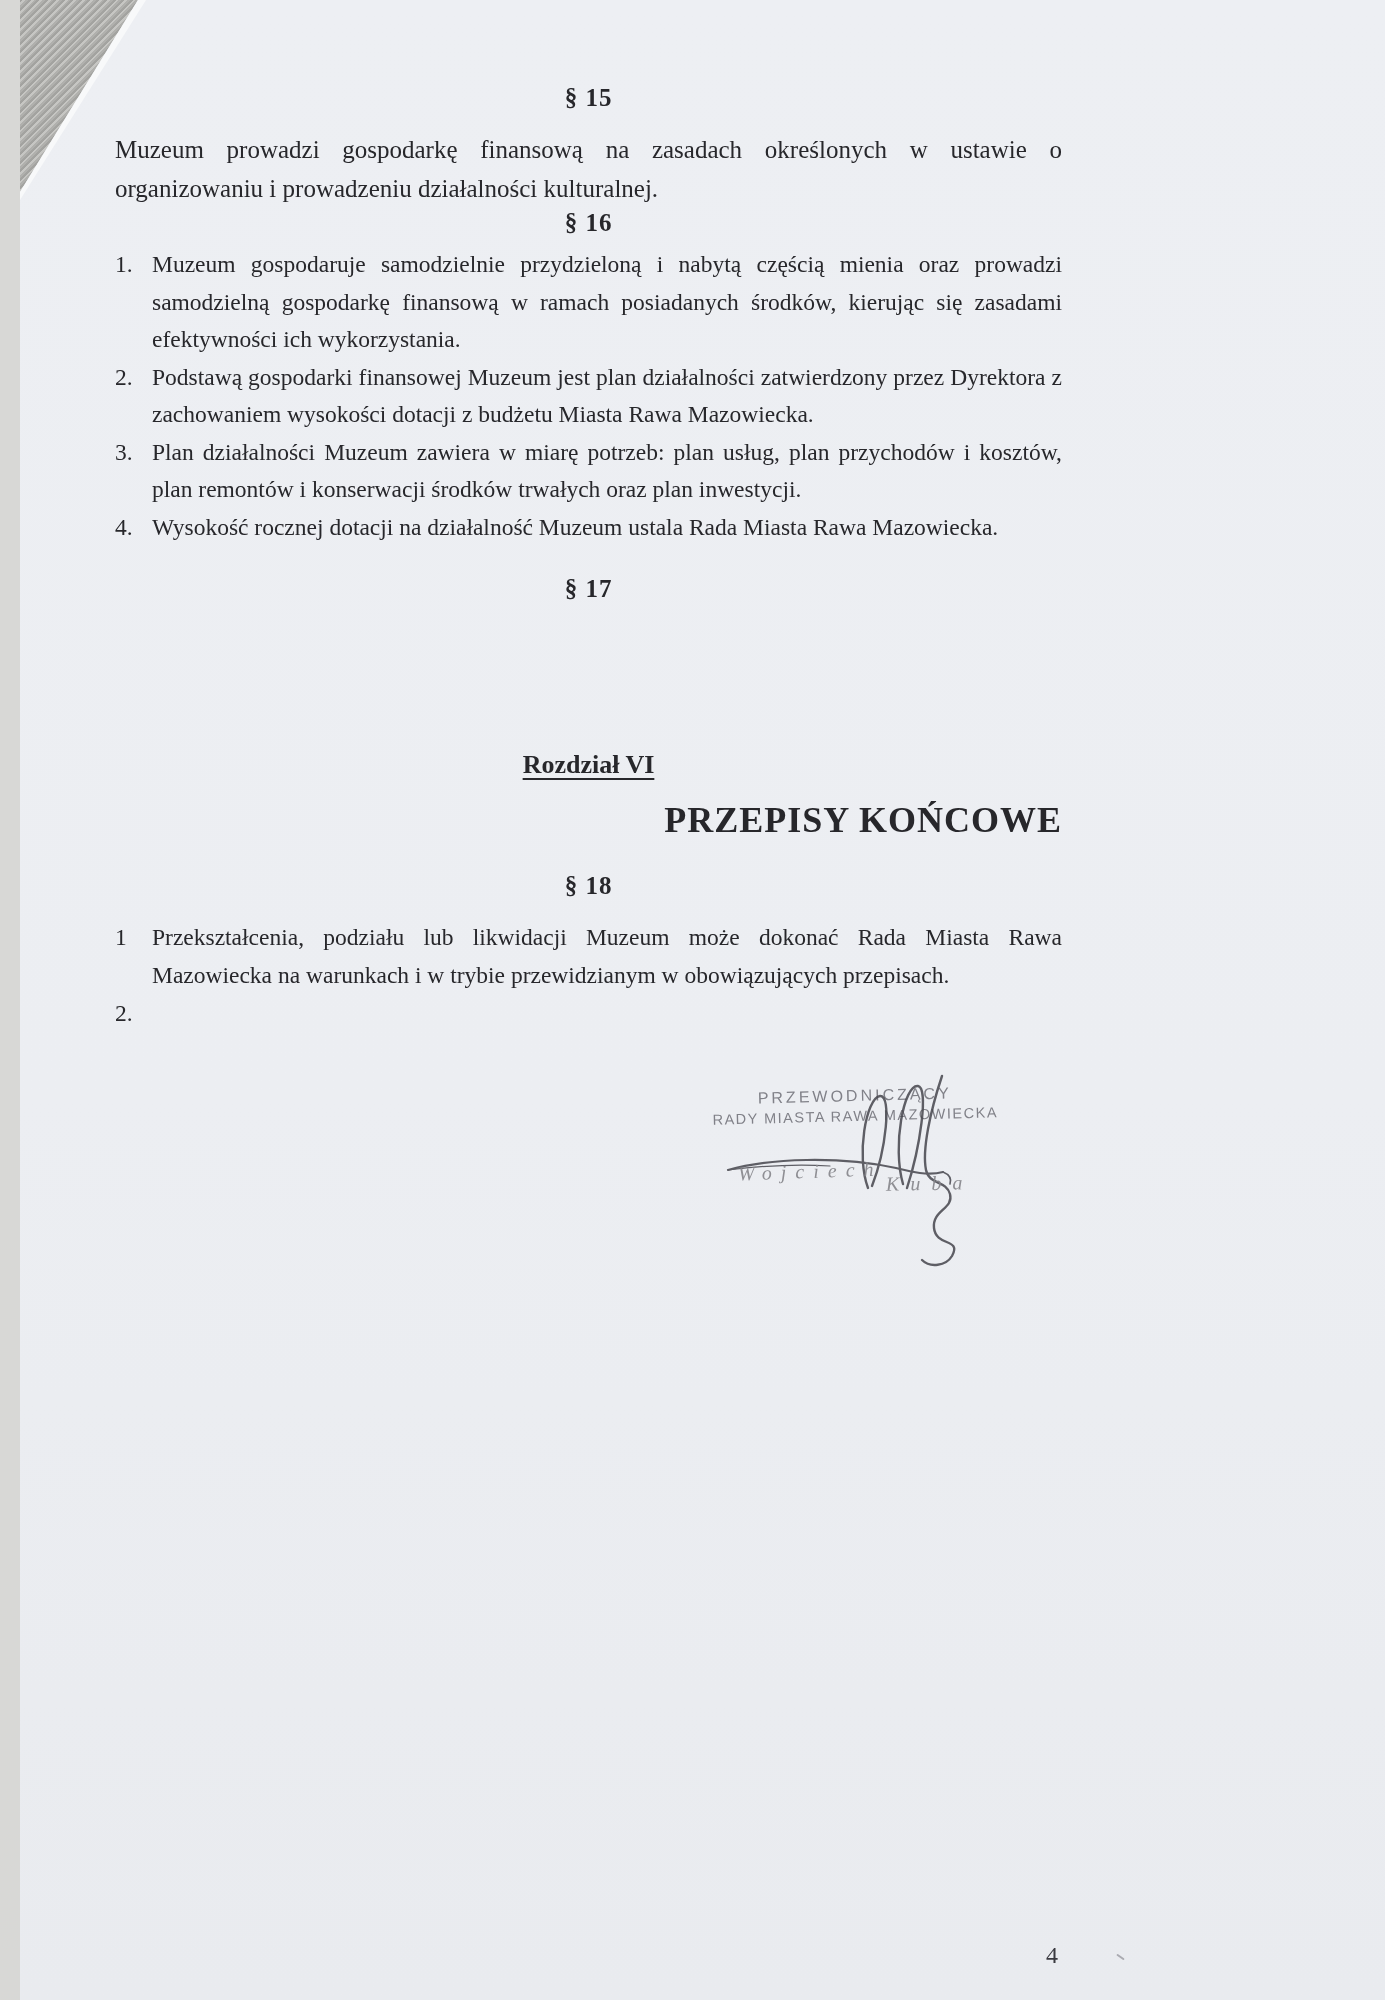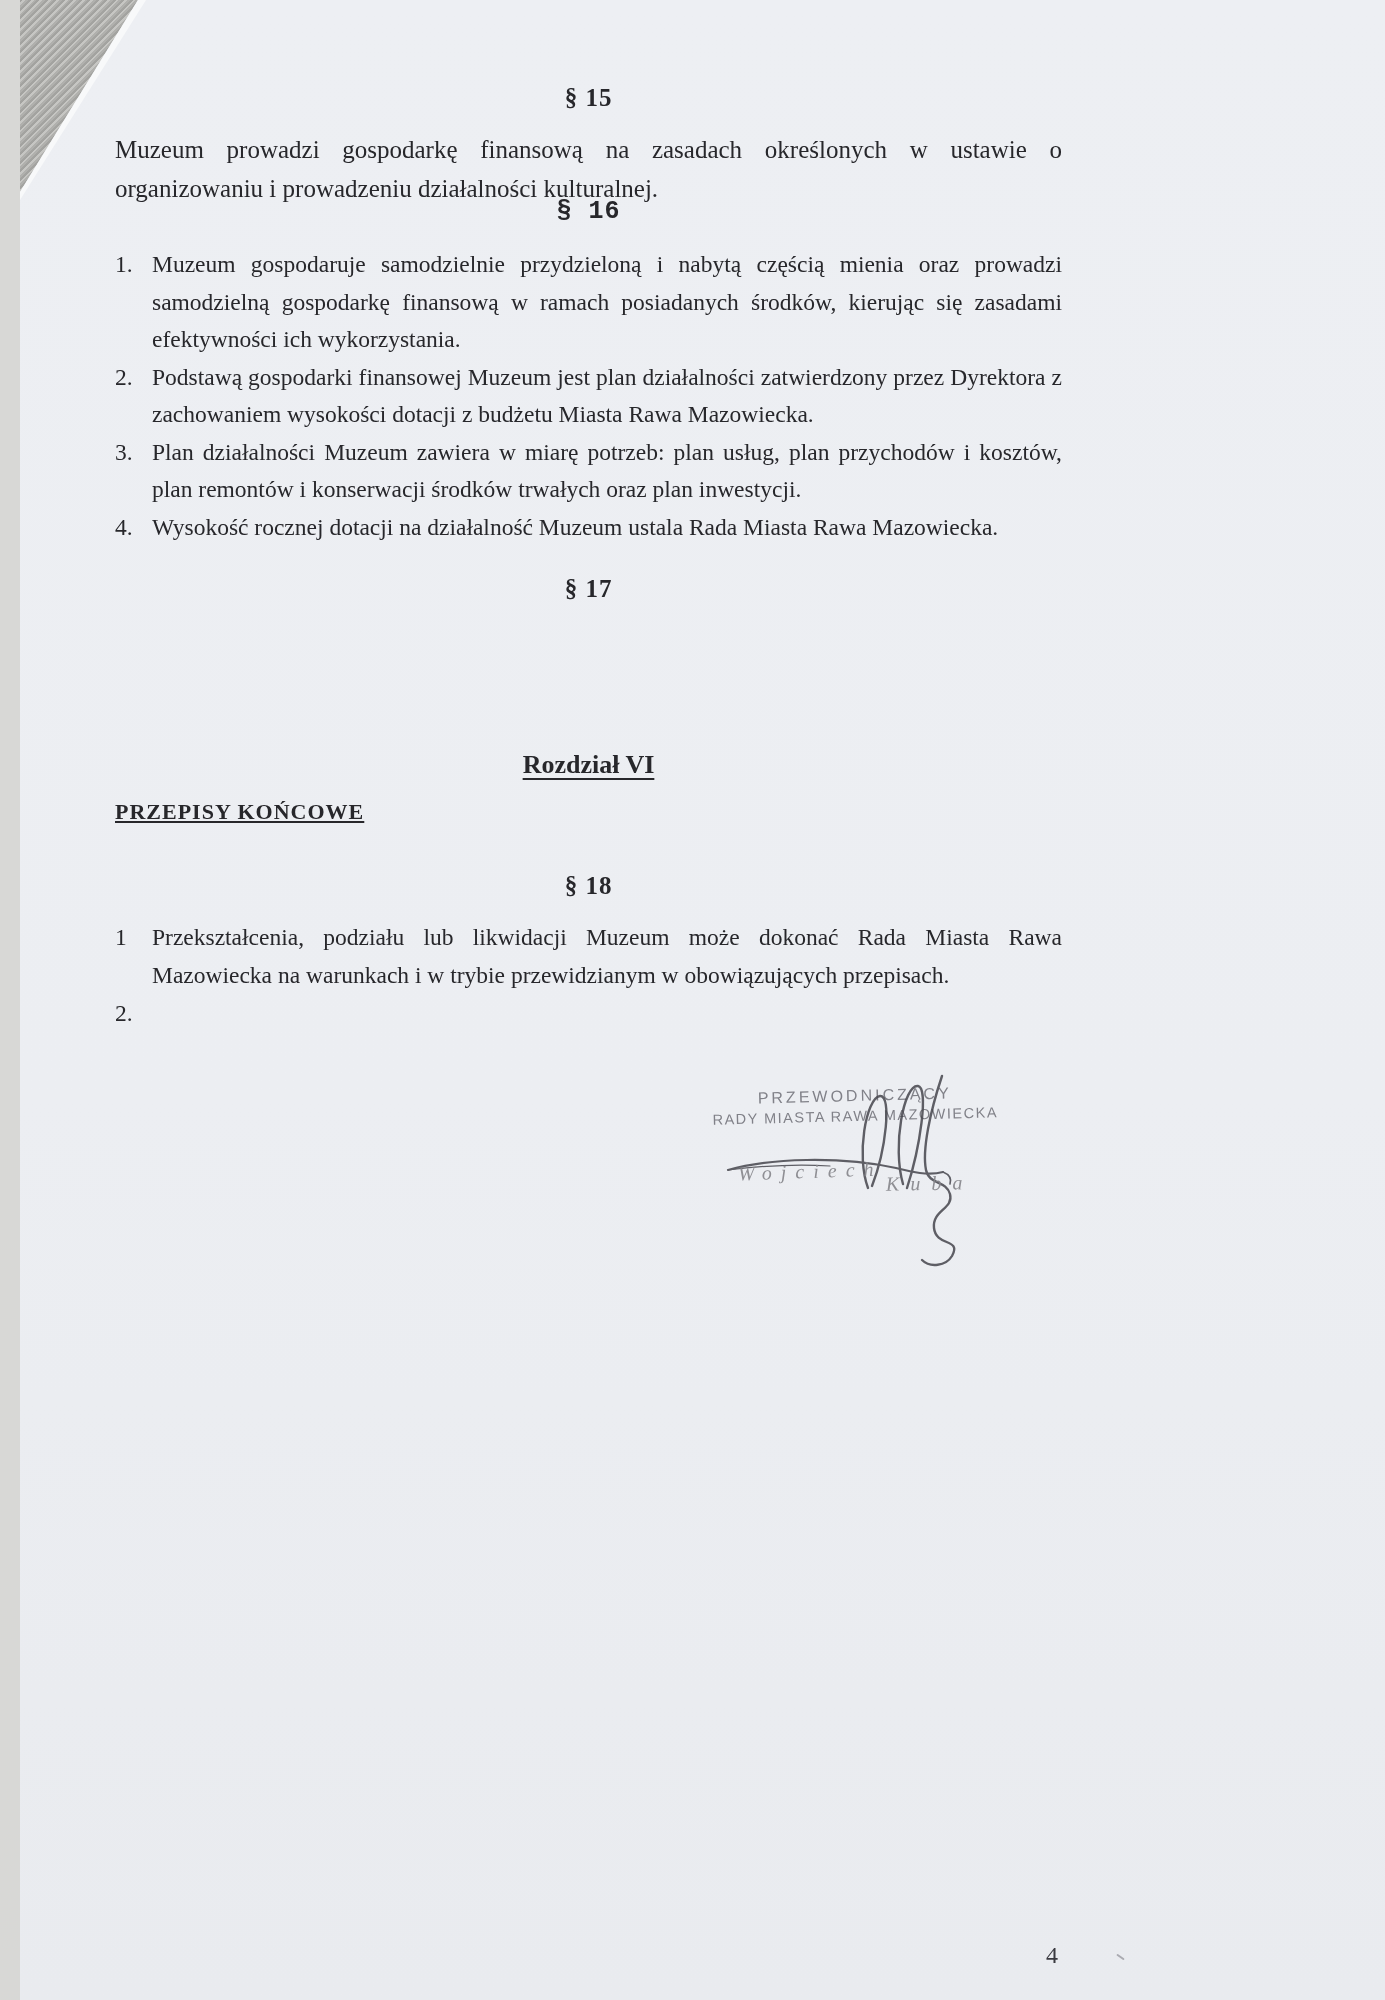--- a/index.html
+++ b/index.html
@@ -30,21 +30,21 @@
   .para{
     font-size:25px;line-height:39px;text-align:justify;text-align-last:left;
   }
   .olist{font-size:23.5px;line-height:37.5px;}
   .oitem{position:relative;padding-left:37px;text-align:justify;text-align-last:left;}
   .onum{position:absolute;left:0;top:0;}
   .chapter-title{
     text-align:center;font-weight:bold;font-size:26px;
   }
   .chapter-title .underline{text-decoration:underline;text-underline-offset:5px;}
-  .chapter-sub{text-align:left;font-weight:bold;font-size:22px;letter-spacing:1px;text-decoration:underline;}
+  .chapter-sub{text-align:right;font-weight:bold;font-size:36px;letter-spacing:1px;}
   .stamp{
     position:absolute;left:690px;top:1086px;width:290px;
     font-family:"Liberation Sans","DejaVu Sans",sans-serif;
     color:#6e6e76;transform:rotate(-1.5deg);
     text-align:center;line-height:20px;opacity:.85;
   }
   .stamp .l1{font-size:16px;letter-spacing:3px;}
   .stamp .l2{font-size:14.5px;letter-spacing:1.5px;white-space:nowrap;}
   .sig-svg{position:absolute;left:680px;top:1072px;}
   .sig-name{
@@ -67,21 +67,21 @@
 
 <div class="page">
 
   <div class="corner-fold"></div>
   <div class="corner-edge"></div>
 
   <div class="block heading" style="top:84px;">§ 15</div>
 
   <div class="block para" style="top:130px;">Muzeum prowadzi gospodarkę finansową na zasadach określonych w ustawie o organizowaniu i prowadzeniu działalności kulturalnej.</div>
 
-  <div class="block heading" style="top:197px;font-family:Liberation Mono, monospace;">§ 16</div>
+  <div class="block heading" style="top:209px;">§ 16</div>
 
   <div class="block olist" style="top:246px;">
     <div class="oitem">
       <span class="onum">1.</span>
       <span>Muzeum gospodaruje samodzielnie przydzieloną i nabytą częścią mienia oraz prowadzi samodzielną gospodarkę finansową w ramach posiadanych środków, kierując się zasadami efektywności ich wykorzystania.</span>
     </div>
     <div class="oitem">
       <span class="onum">2.</span>
       <span>Podstawą gospodarki finansowej Muzeum jest plan działalności zatwierdzony przez Dyrektora z zachowaniem wysokości dotacji z budżetu Miasta Rawa Mazowiecka.</span>
     </div>

